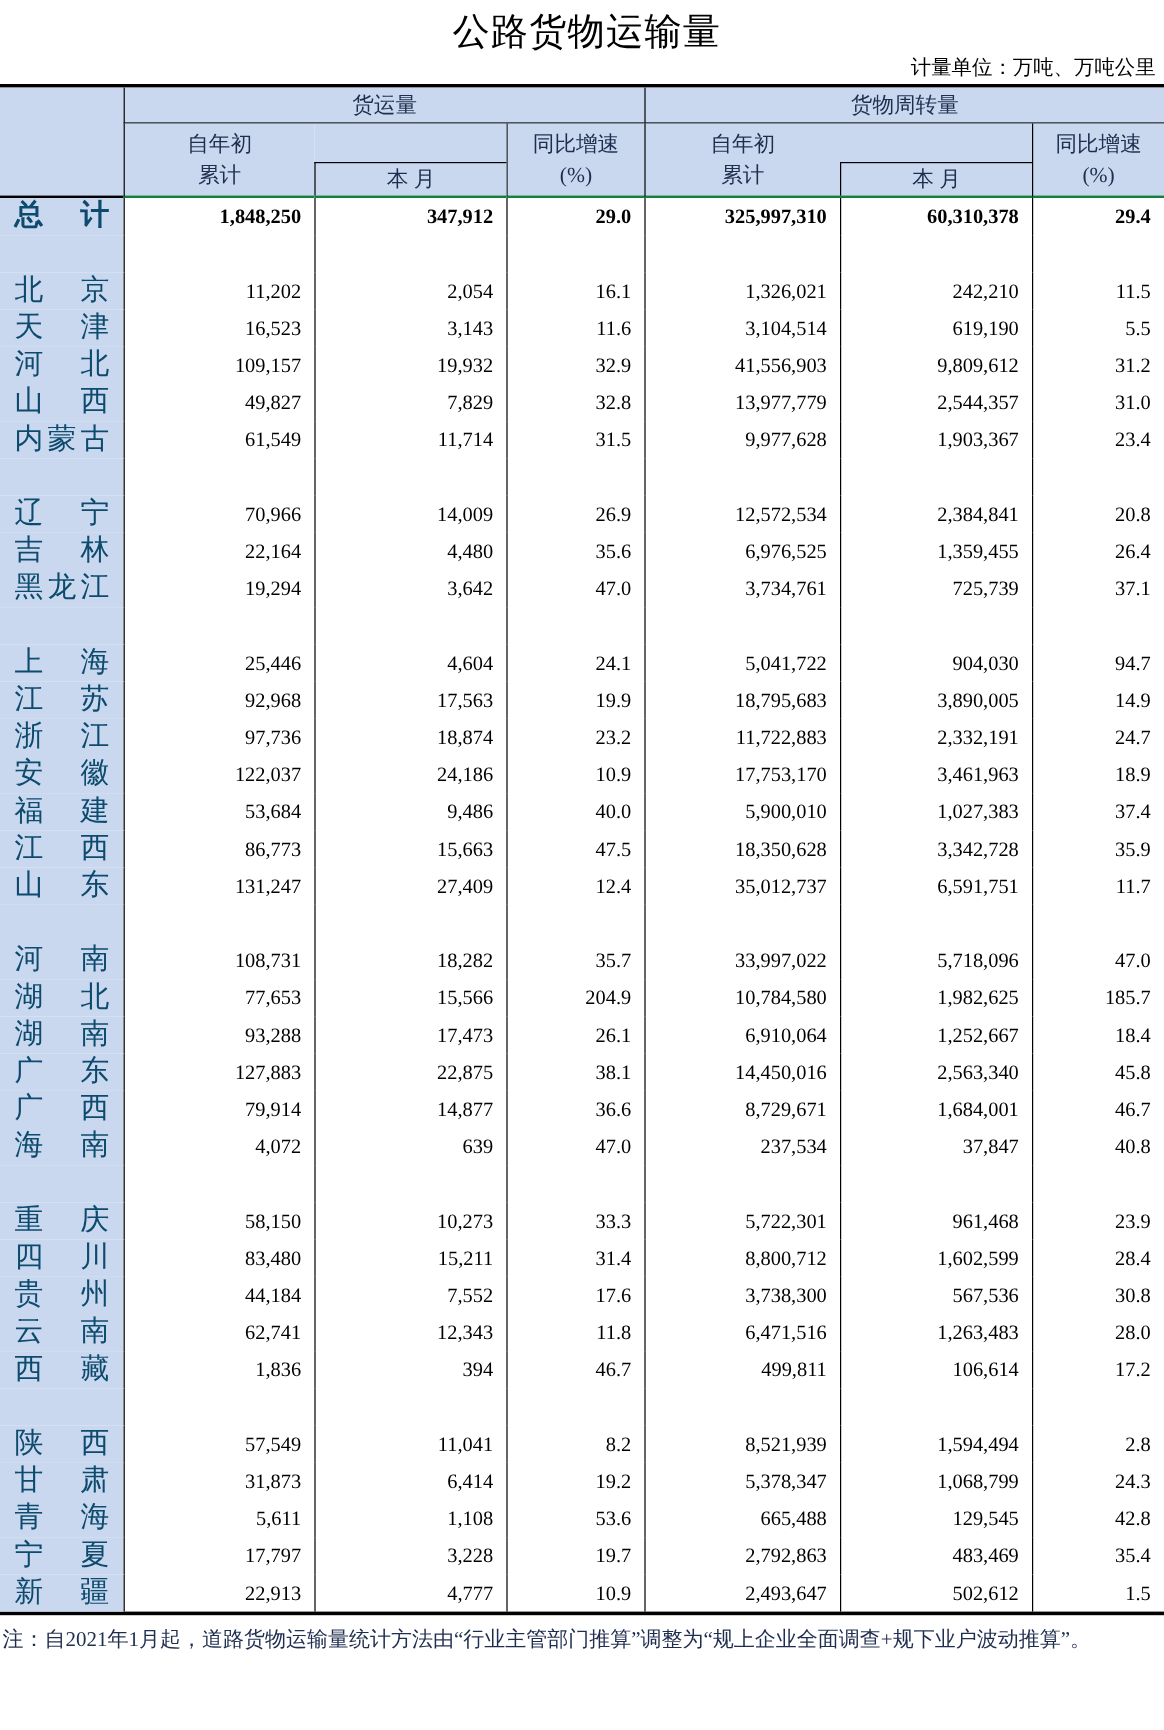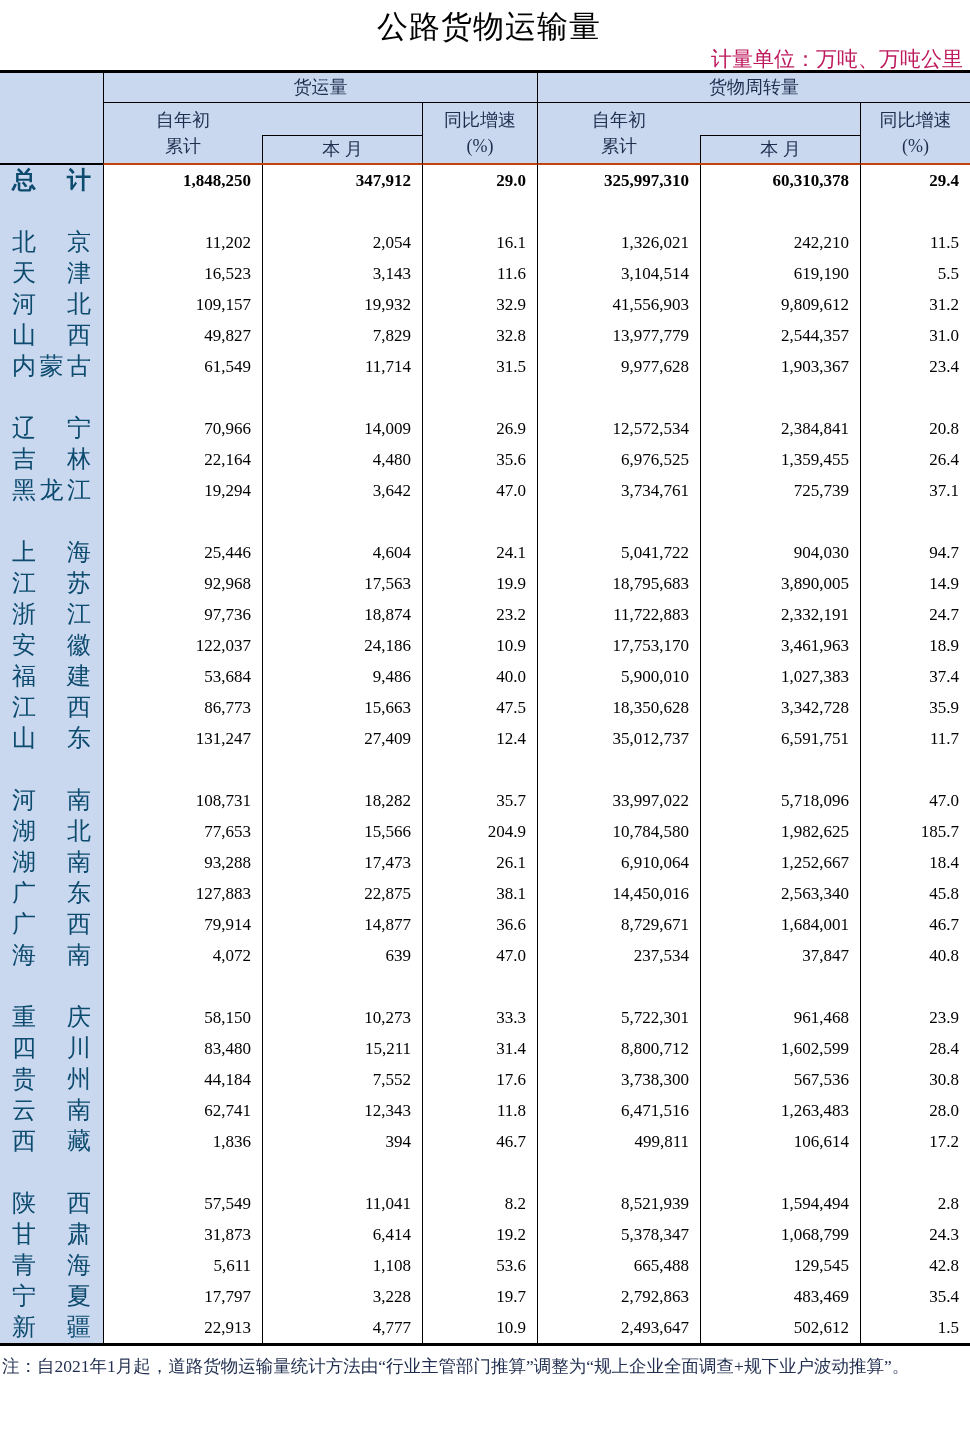--- a/index.html
+++ b/index.html
@@ -11,37 +11,37 @@
     color:#000;
   }
   .title {
     position:absolute; top:6px; left:4px; width:100%;
     text-align:center; font-size:31px; font-weight:normal; color:#000;
     font-family:"Liberation Sans","DejaVu Sans",sans-serif;
     letter-spacing:1px;
   }
   .unit-note {
     position:absolute; top:45px; right:7px;
-    font-size:21px; color:#be185d;
+    font-size:17px; color:#000000;
   }
   .tbl {
     position:absolute; top:70px; left:0; width:970px;
     border-top:3px solid #000; border-bottom:3px solid #000;
     display:grid;
     grid-template-columns:103px 159px 160px 115px 163px 160px 110px;
     grid-template-rows:30px 32px 30px;
     grid-auto-rows:31px;
   }
   .hc { background:#c9d8ef; color:#1f2d4e; font-size:18px;
         display:flex; align-items:center; justify-content:center;
         flex-direction:column; line-height:1.45; }
   .corner   { grid-column:1; grid-row:1 / span 3; border-bottom:2px solid #000; }
   .grp1     { grid-column:2 / span 3; grid-row:1; border-left:1.5px solid #000; border-bottom:1.5px solid #000; }
   .grp2     { grid-column:5 / span 3; grid-row:1; border-left:1.5px solid #000; border-bottom:1.5px solid #000; }
-  .sub      { grid-row:2 / span 2; border-bottom:2px solid #c2410c; }
+  .sub      { grid-row:2 / span 2; border-bottom:2px solid #15803d; }
   .cum1     { grid-column:2; border-left:1.5px solid #000; }
   .mon1     { grid-column:3; position:relative; }
   .yoy1     { grid-column:4; border-left:1.5px solid #000; }
   .cum2     { grid-column:5; border-left:1.5px solid #000; }
   .mon2     { grid-column:6; position:relative; }
   .yoy2     { grid-column:7; border-left:1.5px solid #000; }
   .mon-box {
     position:absolute; left:0; right:0; top:32px; bottom:0;
     border-top:1.5px solid #000; border-left:1.5px solid #000;
     display:flex; align-items:center; justify-content:center;

